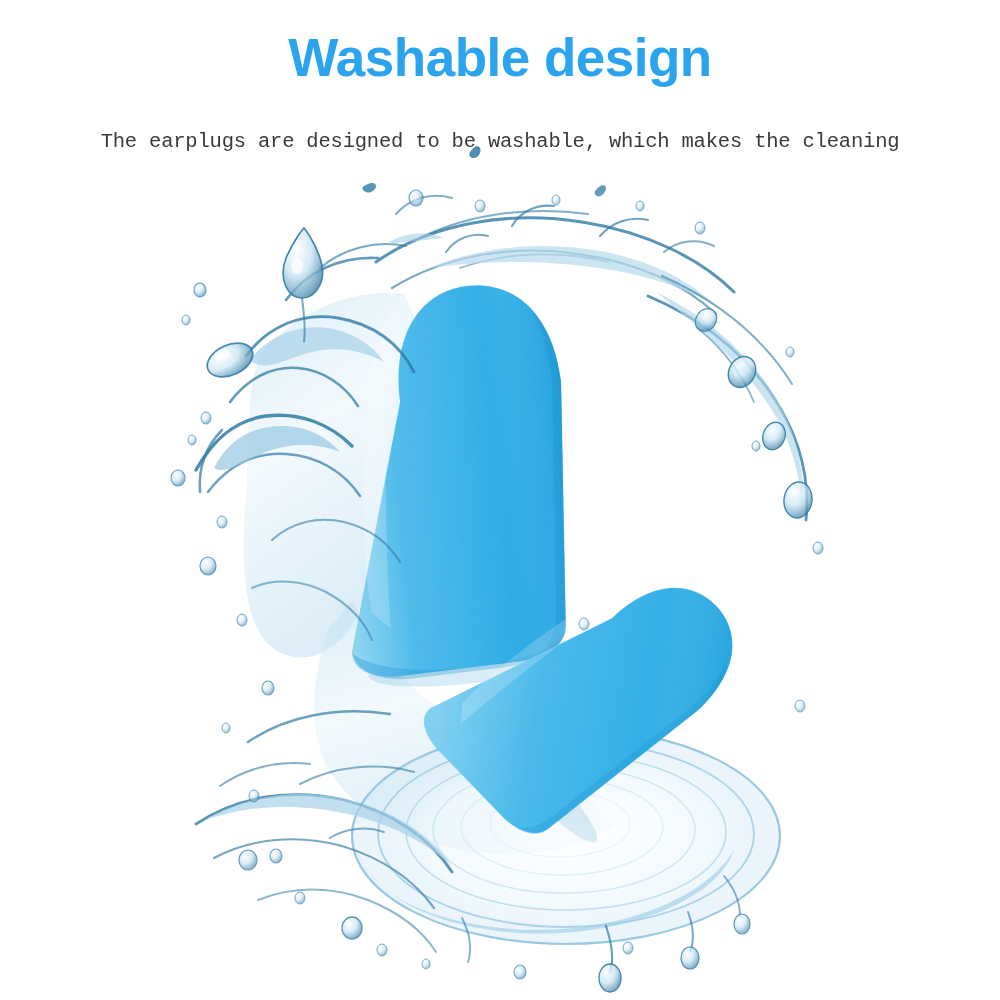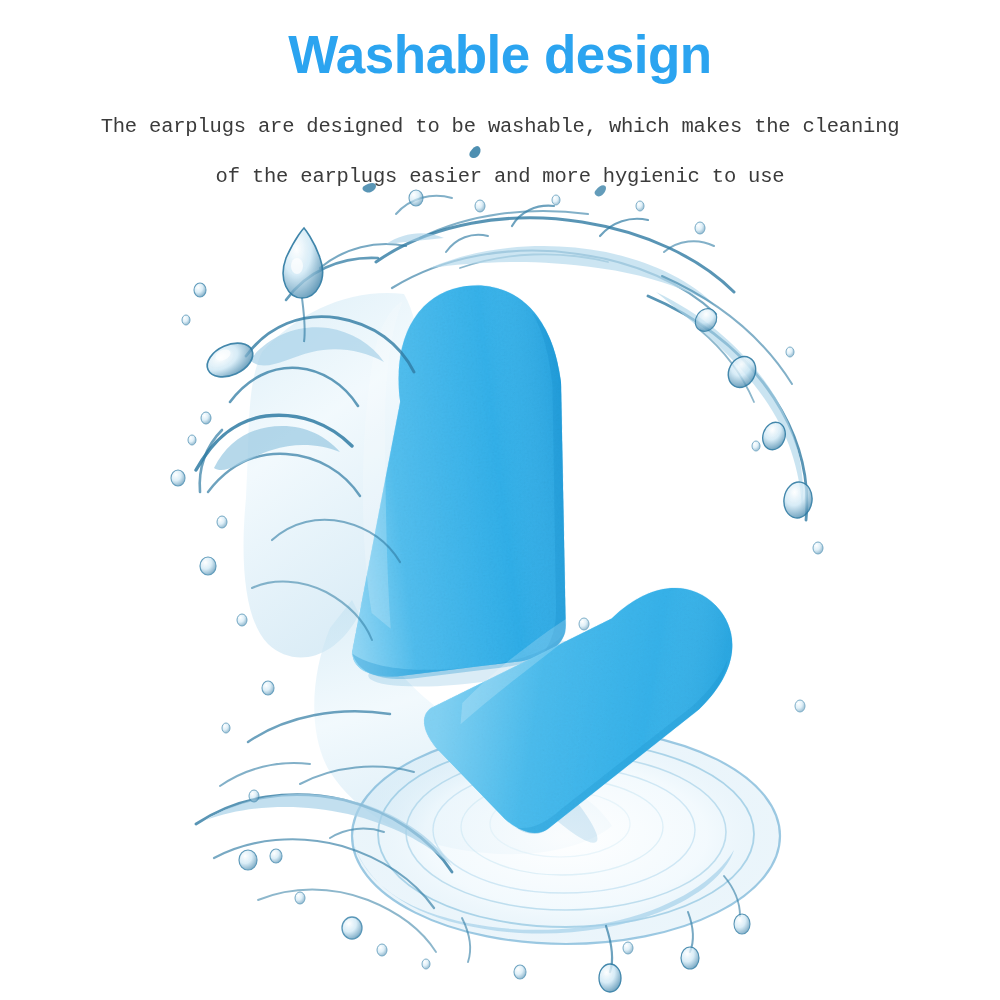--- a/index.html
+++ b/index.html
@@ -24,22 +24,22 @@
   .header {
     position: absolute;
     left: 0;
     top: 0;
     width: 1000px;
     height: 200px;
     z-index: 40;
     text-align: center;
   }
   .title {
-    margin: 0;
-    padding-top: 25px;
+    margin: 12px;
+    padding-top: 16px;
     font-family: "Liberation Sans", sans-serif;
     font-size: 53px;
     font-weight: bold;
     letter-spacing: -0.5px;
     color: #2ba4f0;
     line-height: 1.15;
     white-space: nowrap;
   }
   .subtitle {
     margin: 0;
@@ -365,17 +365,16 @@
         <path d="M364,186 C370,182 376,182 376,186 C376,190 370,194 366,192 C363,191 361,188 364,186 Z" fill="#2f7ba3" opacity="0.8"></path>
         <path d="M596,190 C600,184 606,184 606,188 C606,193 600,198 597,196 C594,194 594,192 596,190 Z" fill="#2f7ba3" opacity="0.75"></path>
       </g>
     </svg>
   </div>
 
   <div class="header">
     <h1 class="title">Washable design</h1>
     <p class="subtitle">
       <span class="line">The earplugs are designed to be washable, which makes the cleaning</span>
-      <span class="line">of the earplugs easier and more hygienic to use</span>
     </p>
   </div>
 
 </div>
 
 </body></html>

